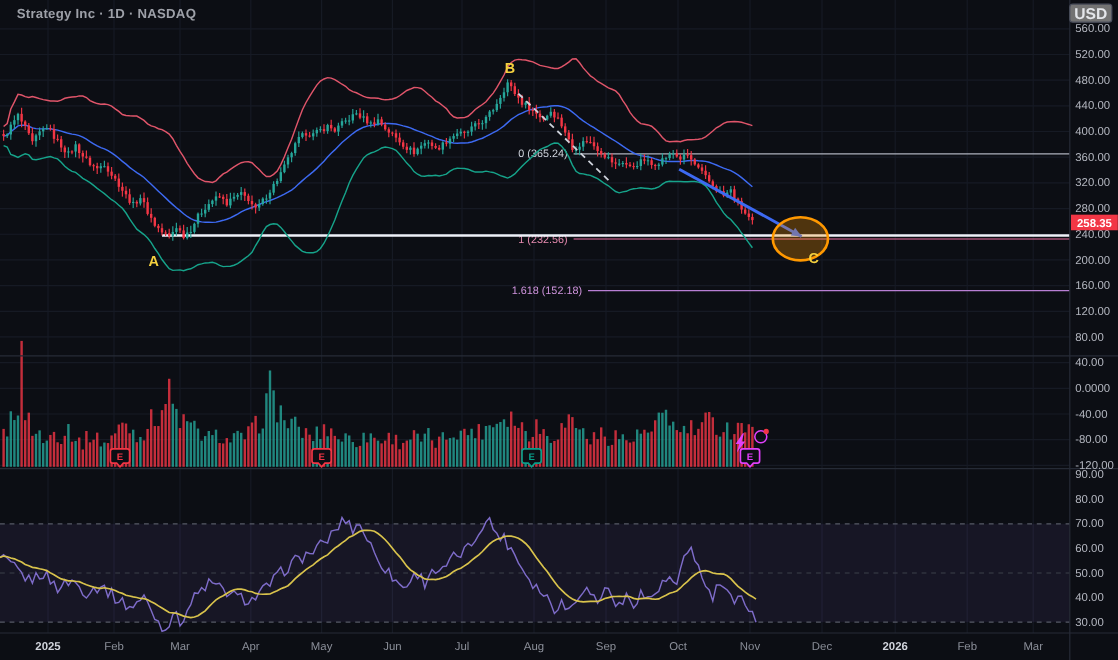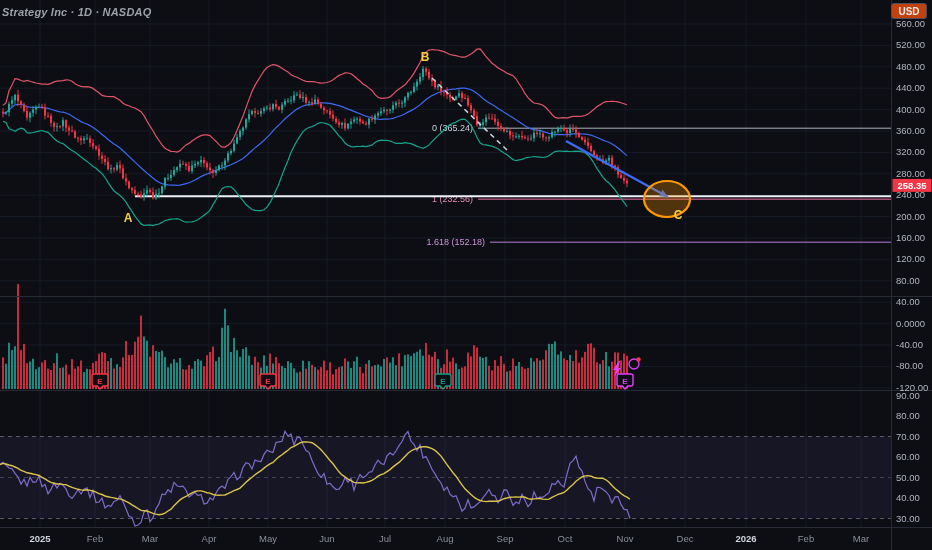--- a/index.html
+++ b/index.html
@@ -1,23 +1,23 @@
 <!DOCTYPE html>
 <html><head>
 <meta charset="utf-8">
 <style>
   html,body{margin:0;padding:0;background:#000;}
   .stage{position:relative;width:932px;height:550px;background:#0c0e14;overflow:hidden;
          font-family:"Liberation Sans",sans-serif;}
   .stage svg{position:absolute;left:0;top:0;}
-  .title{position:absolute;left:2px;top:6px;font-size:11px;font-weight:600;color:#9b9eа7;
-         color:#9da0a8;letter-spacing:.2px;cursor:pointer;z-index:5;font-style:italic;}
+  .title{position:absolute;left:14px;top:6px;font-size:11px;font-weight:600;color:#9b9eа7;
+         color:#9da0a8;letter-spacing:.2px;cursor:pointer;z-index:5;}
   .usd{position:absolute;right:5px;top:3px;width:34px;height:14px;border:1px solid #4c505e;
-       border-radius:3px;color:#e4e6ea;font-size:10px;font-weight:700;display:flex;
-       align-items:center;justify-content:center;background:#c2410c;z-index:5;cursor:pointer;}
+       border-radius:3px;color:#e4e6ea;font-size:13px;font-weight:700;display:flex;
+       align-items:center;justify-content:center;background:#737373;z-index:5;cursor:pointer;}
   text{font-family:"Liberation Sans",sans-serif;}
 </style>
 </head>
 <body>
 
 <div class="stage">
   <svg id="chart" width="932" height="550" viewBox="0 0 932 550">
       <rect x="0" y="0" width="932" height="550" fill="#0c0e14"></rect>
       <g>
         <line x1="40" y1="0" x2="40" y2="527.5" stroke="#161a24" stroke-width="1"></line>

